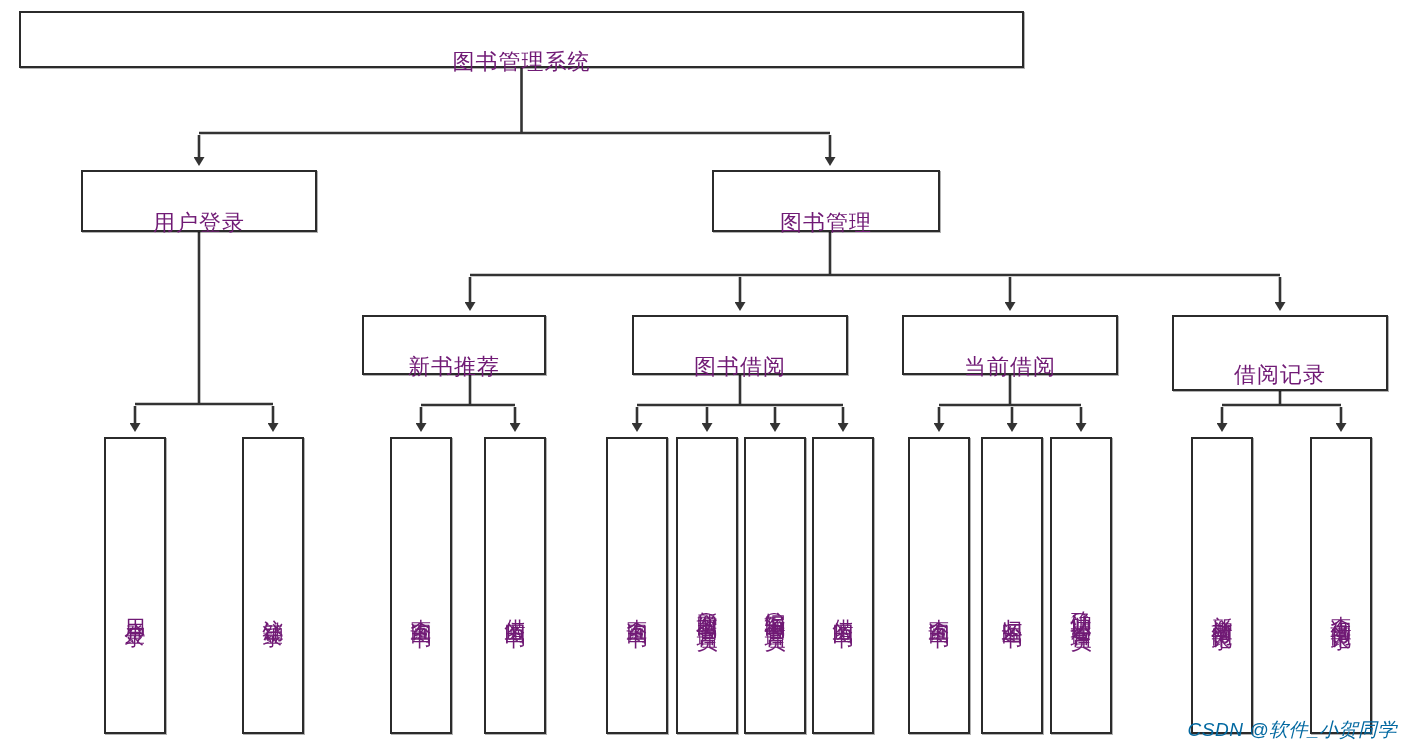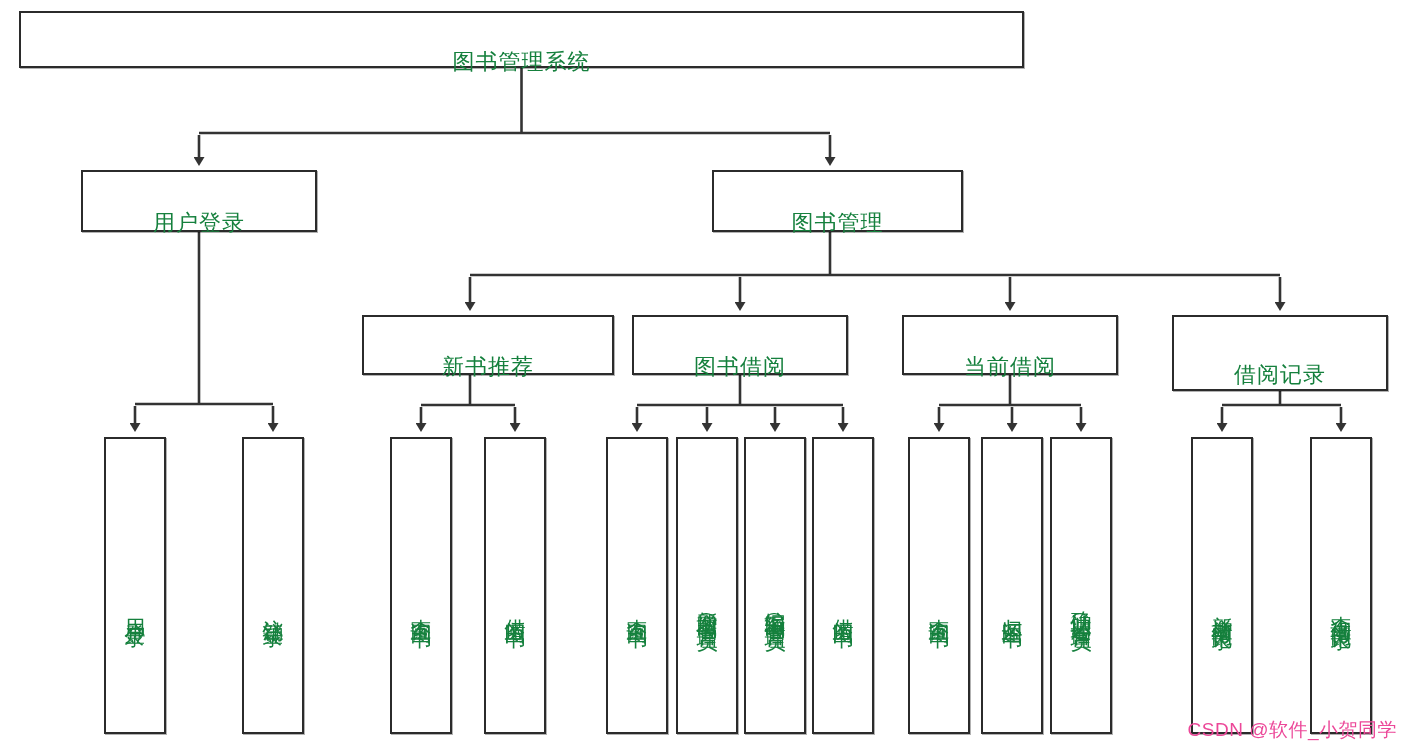--- a/index.html
+++ b/index.html
@@ -30,21 +30,21 @@
     display: flex;
     align-items: center;
     justify-content: center;
     color: #1a1a1a;
   }
   .node-label {
     font-size: 22px;
     line-height: 1.25;
     letter-spacing: 1px;
     white-space: nowrap;
-    color: #15803d;
+    color: #701a75;
     margin-top: 44px;
   }
   .node-box.vertical {
     align-items: center;
     justify-content: center;
   }
   .node-box.vertical .node-label {
     writing-mode: vertical-rl;
     text-orientation: upright;
     font-size: 21px;
@@ -59,23 +59,24 @@
     top: 0;
     width: 1405px;
     height: 747px;
     pointer-events: none;
   }
   .watermark {
     position: absolute;
     right: 8px;
     bottom: 4px;
     font-size: 19px;
-    color: #ec4899;
+    color: #0369a1;
     letter-spacing: 0.5px;
     white-space: nowrap;
+    font-style: italic;
   }
 </style>
 </head>
 <body>
 
 <div id="diagram-root">
 
   <svg class="connectors" viewBox="0 0 1405 747" xmlns="http://www.w3.org/2000/svg">
     <defs>
       <marker id="arrow" markerWidth="9" markerHeight="11" refX="1" refY="5.5" orient="auto" markerUnits="userSpaceOnUse">
@@ -138,25 +139,25 @@
     </g>
   </svg>
 
   <div class="node-box" style="left: 19px; top: 11px; width: 1005px; height: 57px;">
     <span class="node-label">图书管理系统</span>
   </div>
 
   <div class="node-box" style="left: 81px; top: 170px; width: 236px; height: 62px;">
     <span class="node-label">用户登录</span>
   </div>
-  <div class="node-box" style="left: 712px; top: 170px; width: 251px; height: 62px; font-family: Liberation Serif, serif;">
+  <div class="node-box" style="left: 712px; top: 170px; width: 228px; height: 62px; font-family: Liberation Serif, serif;">
     <span class="node-label">图书管理</span>
   </div>
 
-  <div class="node-box" style="left: 362px; top: 315px; width: 252px; height: 60px;">
+  <div class="node-box" style="left: 362px; top: 315px; width: 184px; height: 60px;">
     <span class="node-label">新书推荐</span>
   </div>
   <div class="node-box" style="left: 632px; top: 315px; width: 216px; height: 60px; justify-content: center;">
     <span class="node-label">图书借阅</span>
   </div>
   <div class="node-box" style="left: 902px; top: 315px; width: 216px; height: 60px;">
     <span class="node-label">当前借阅</span>
   </div>
   <div class="node-box" style="left: 1172px; top: 315px; width: 216px; height: 76px;">
     <span class="node-label">借阅记录</span>

